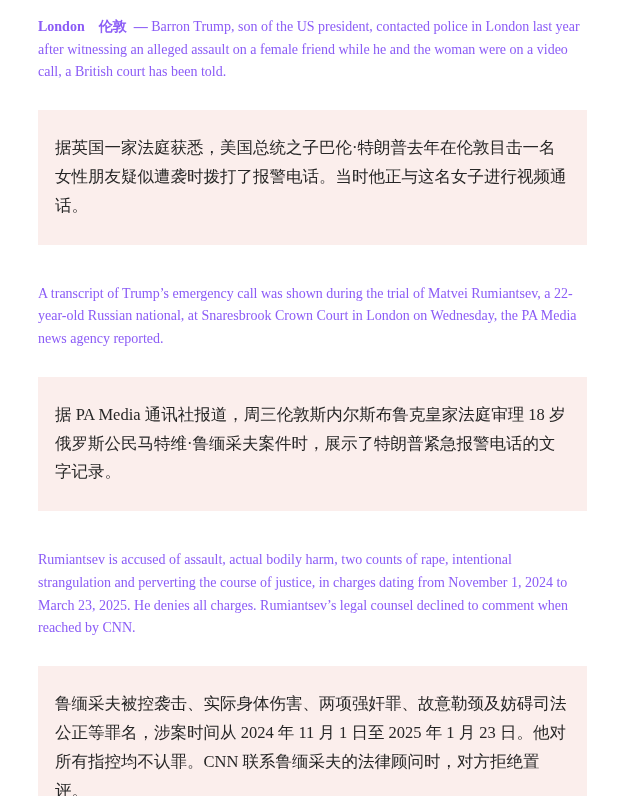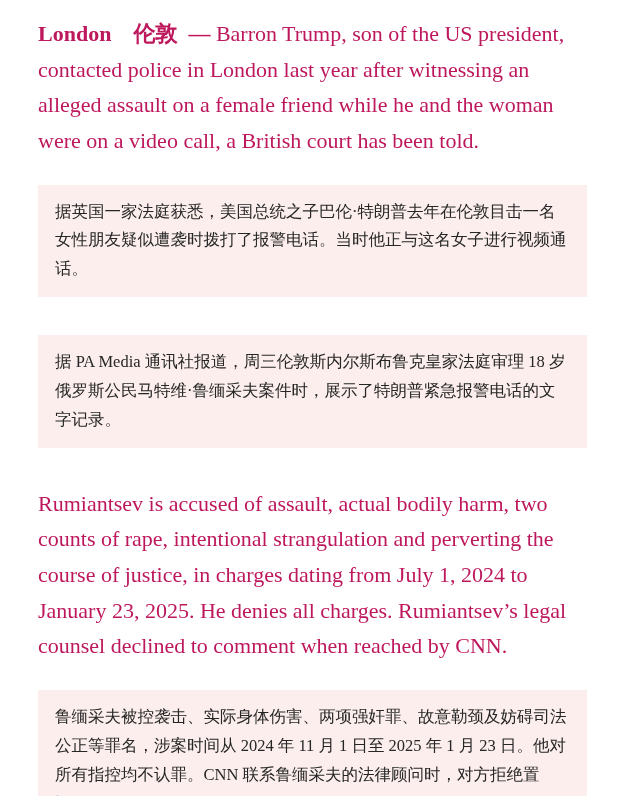--- a/index.html
+++ b/index.html
@@ -13,49 +13,50 @@
     margin: 0 auto;
     font-family: "Liberation Serif", "DejaVu Serif", serif;
     color: #1f1f1f;
     position: relative;
     box-sizing: border-box;
   }
   .article {
     padding: 16px 38px 10px 38px;
   }
   .en {
-    font-size: 22px;
+    font-size: 14px;
     line-height: 1.62;
     margin: 0 0 26px 0;
-    color: #be185d;
+    color: #8b5cf6;
   }
   .en strong {
     font-weight: 700;
   }
   .zh {
     background: #fbeeec;
     font-size: 16.5px;
     line-height: 1.75;
-    padding: 13px 17px;
+    padding: 24px 17px;
     margin: 0 0 38px 0;
     color: #262626;
   }
   .zh:last-of-type {
     margin-bottom: 30px;
   }
 </style>
 </head>
 <body>
 
 <main class="article">
 
   <p class="en"><strong>London 伦敦 —</strong><span> Barron Trump, son of the US president, contacted police in London last year after witnessing an alleged assault on a female friend while he and the woman were on a video call, a British court has been told.</span></p>
 
   <div class="zh">据英国一家法庭获悉，美国总统之子巴伦·特朗普去年在伦敦目击一名女性朋友疑似遭袭时拨打了报警电话。当时他正与这名女子进行视频通话。</div>
 
+  <p class="en">A transcript of Trump’s emergency call was shown during the trial of Matvei Rumiantsev, a 22-year-old Russian national, at Snaresbrook Crown Court in London on Wednesday, the PA Media news agency reported.</p>
 
   <div class="zh">据 PA Media 通讯社报道，周三伦敦斯内尔斯布鲁克皇家法庭审理 18 岁俄罗斯公民马特维·鲁缅采夫案件时，展示了特朗普紧急报警电话的文字记录。</div>
 
-  <p class="en">Rumiantsev is accused of assault, actual bodily harm, two counts of rape, intentional strangulation and perverting the course of justice, in charges dating from July 1, 2024 to January 23, 2025. He denies all charges. Rumiantsev’s legal counsel declined to comment when reached by CNN.</p>
+  <p class="en">Rumiantsev is accused of assault, actual bodily harm, two counts of rape, intentional strangulation and perverting the course of justice, in charges dating from November 1, 2024 to March 23, 2025. He denies all charges. Rumiantsev’s legal counsel declined to comment when reached by CNN.</p>
 
   <div class="zh">鲁缅采夫被控袭击、实际身体伤害、两项强奸罪、故意勒颈及妨碍司法公正等罪名，涉案时间从 2024 年 11 月 1 日至 2025 年 1 月 23 日。他对所有指控均不认罪。CNN 联系鲁缅采夫的法律顾问时，对方拒绝置评。</div>
 
 </main>
 
 </body></html>

